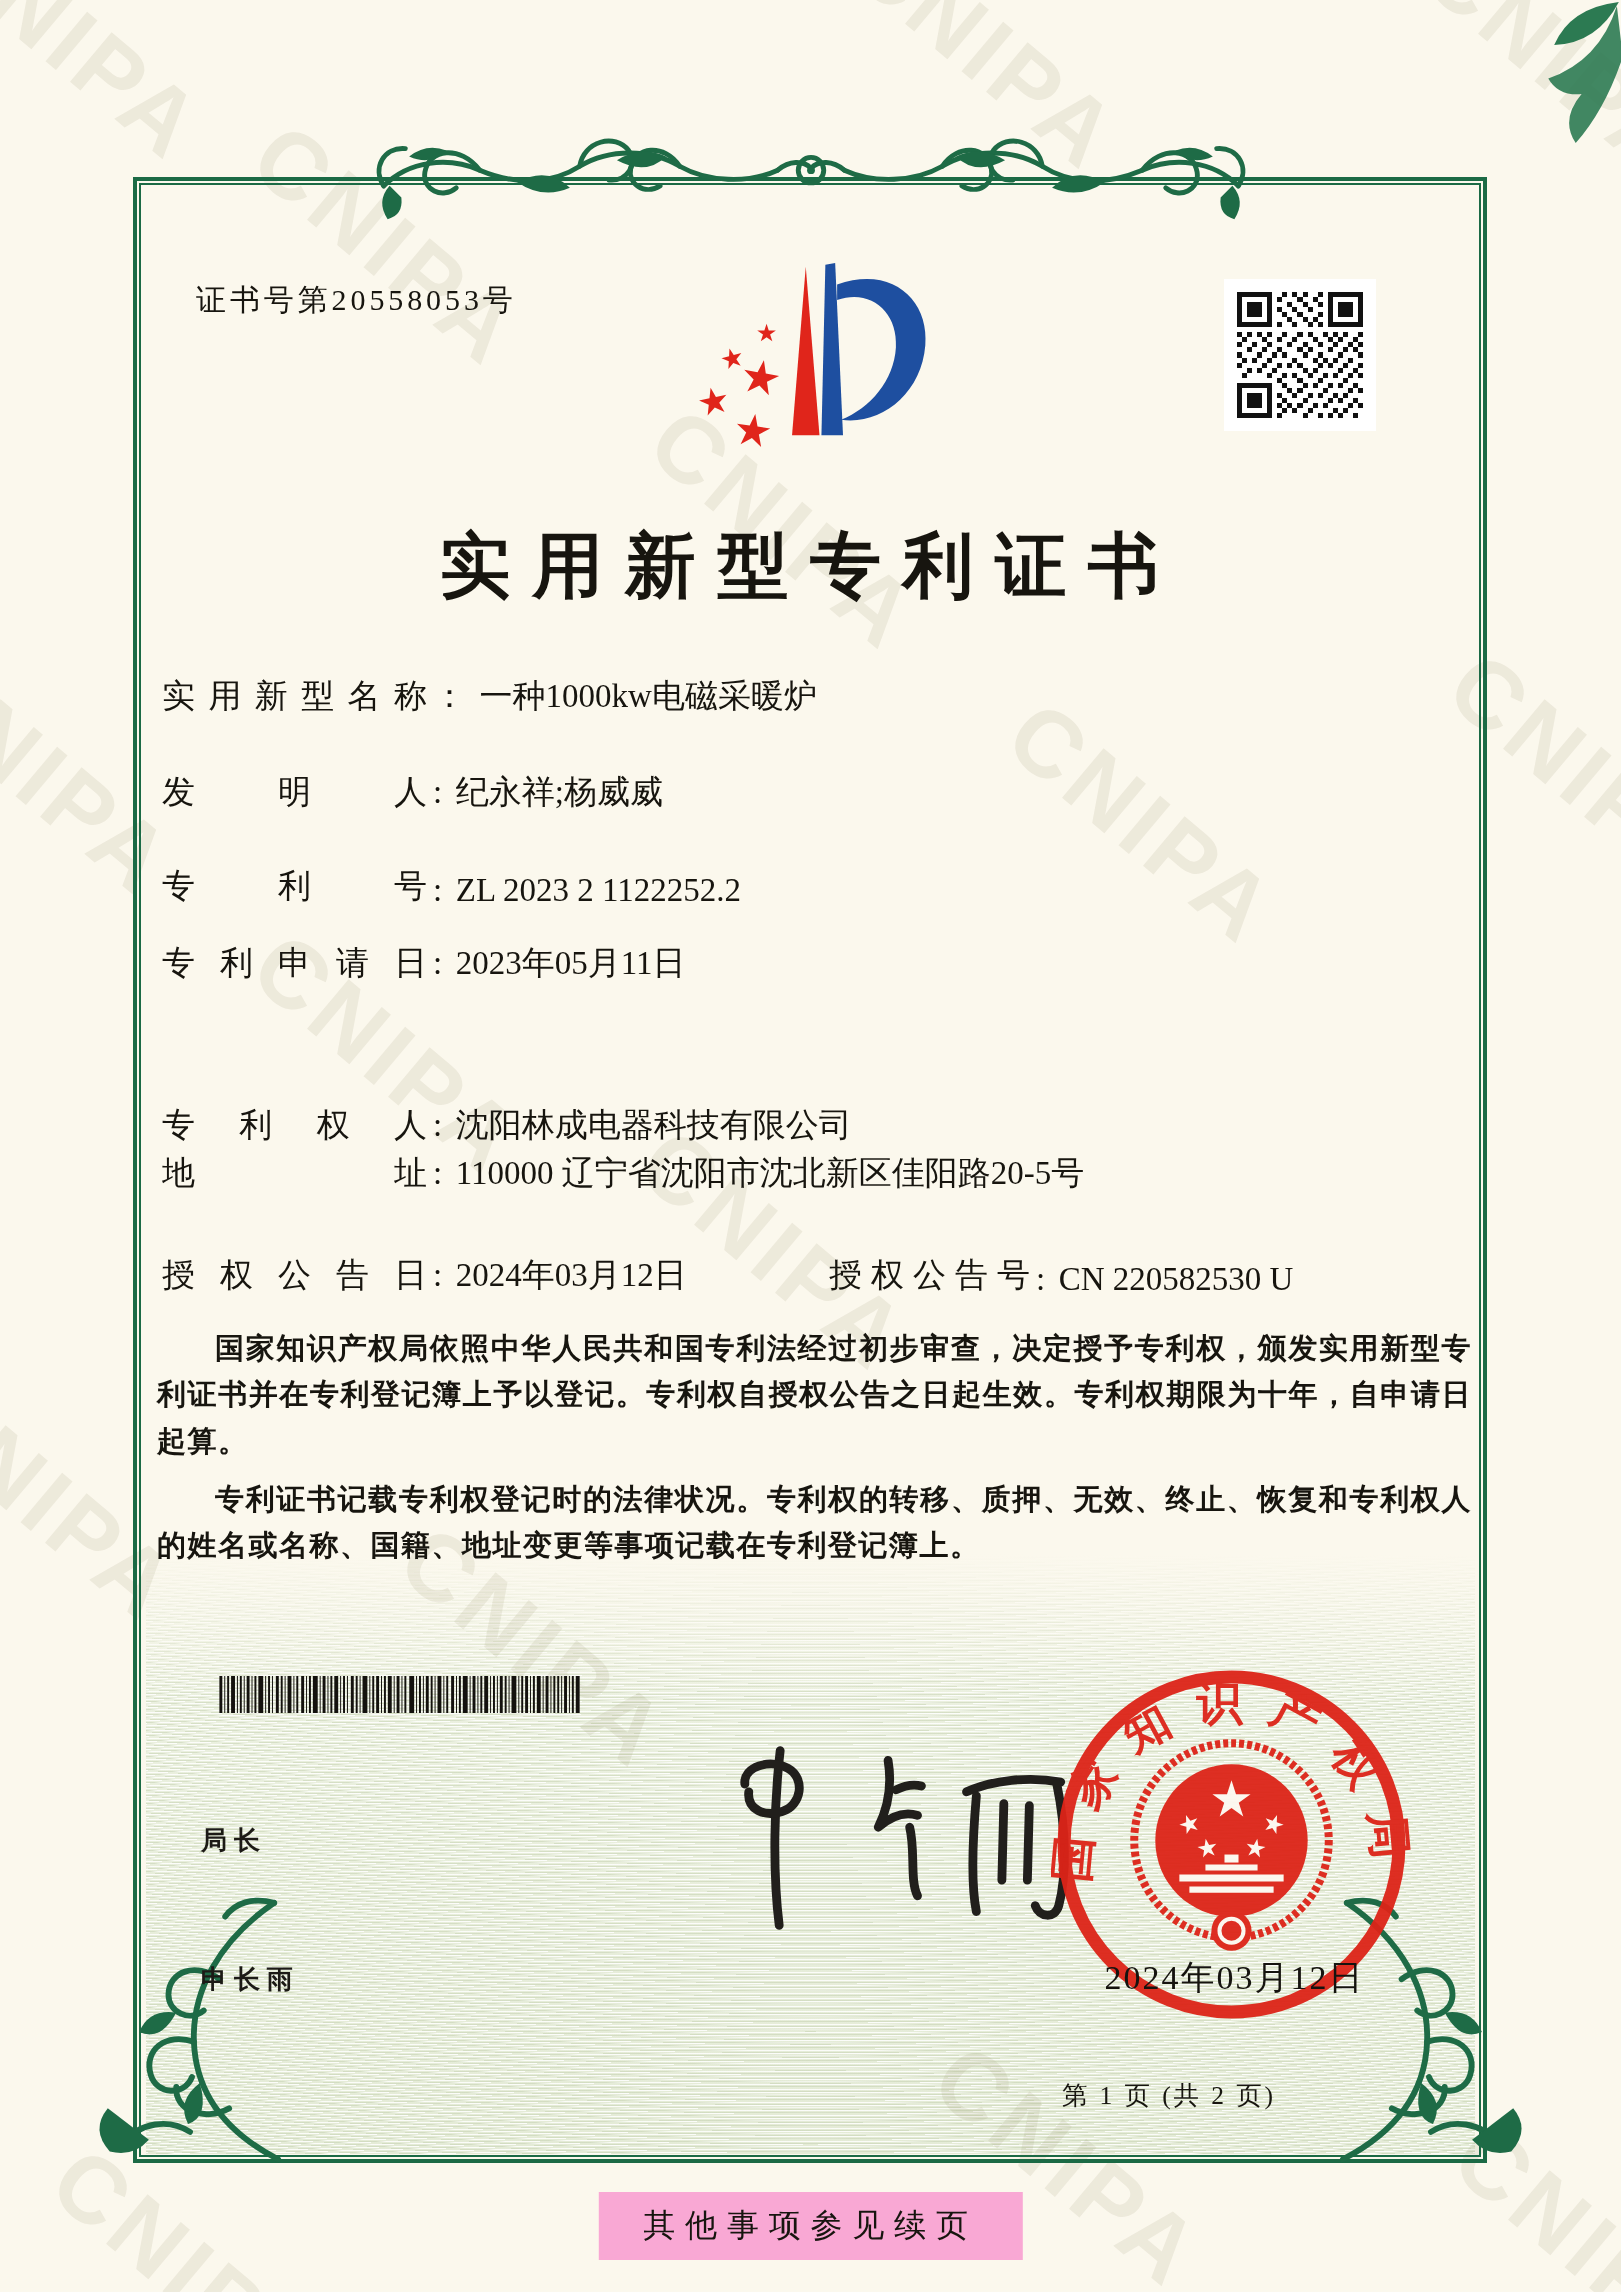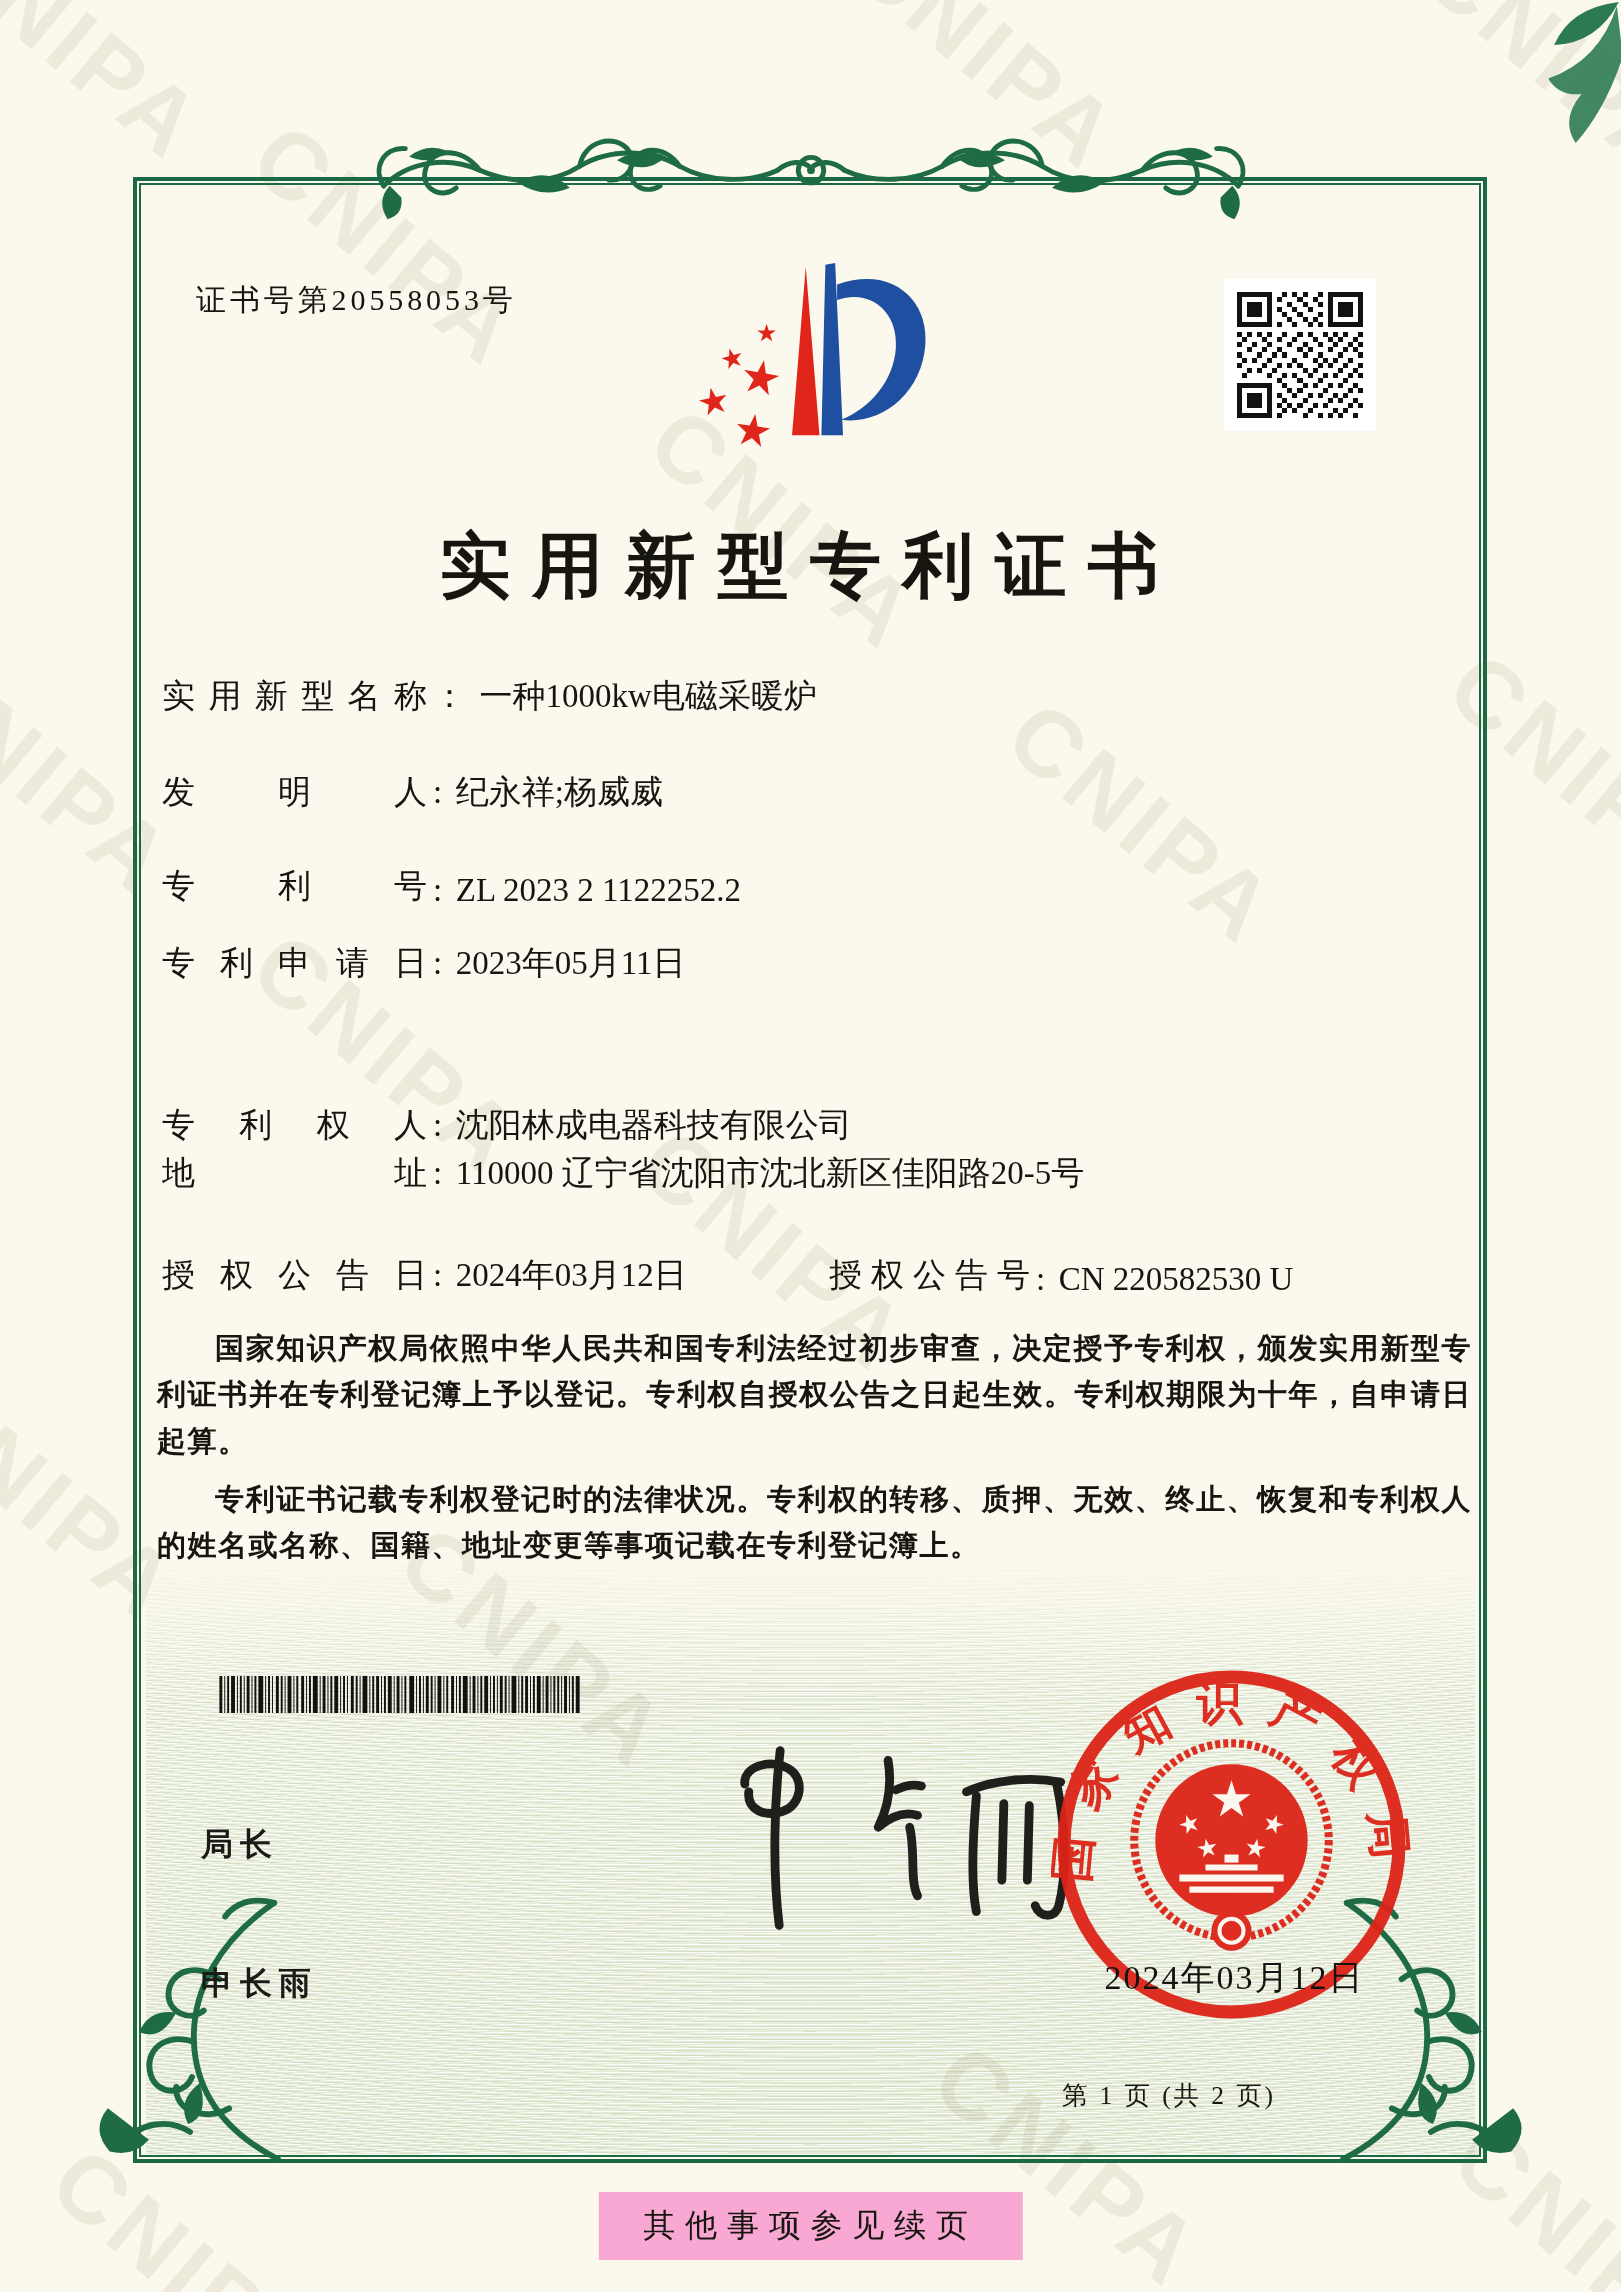--- a/index.html
+++ b/index.html
@@ -51,21 +51,21 @@
 
   
   .paras{position:absolute;left:157px;top:1325px;width:1315px;z-index:4;font-weight:bold;}
   .paras p{margin:0 0 11.8px 0;font-size:29px;line-height:1.6;text-indent:2em;
       text-align:justify;letter-spacing:1.5px;}
 
   
   .barcode{position:absolute;left:218px;top:1676px;z-index:4;}
   .signer{position:absolute;left:201px;z-index:4;
       font-family:"Liberation Sans","DejaVu Sans",sans-serif;font-weight:700;
-      font-size:32px;letter-spacing:6.9px;color:#1c1a16;}
+      font-size:26px;letter-spacing:6.9px;color:#1c1a16;}
   .signer.t1{top:1823px;} .signer.t2{top:1962px;}
   .sig-svg{position:absolute;left:686px;top:1733px;z-index:4;}
   .seal-svg{position:absolute;left:1051px;top:1664px;z-index:5;opacity:.95;}
   .seal-date{position:absolute;left:1063px;top:1955px;width:343px;text-align:center;
       font-size:34px;letter-spacing:2px;color:#15130f;z-index:6;}
   .page-info{position:absolute;left:133px;top:2078px;width:1143px;text-align:right;
       font-size:25.5px;letter-spacing:2.9px;z-index:4;}
   .cont-note{position:absolute;left:50%;transform:translateX(-50%);top:2192px;
       background:#f9a8d4;padding:11.8px 45px;font-size:32px;letter-spacing:9.8px;
       white-space:nowrap;z-index:4;}

